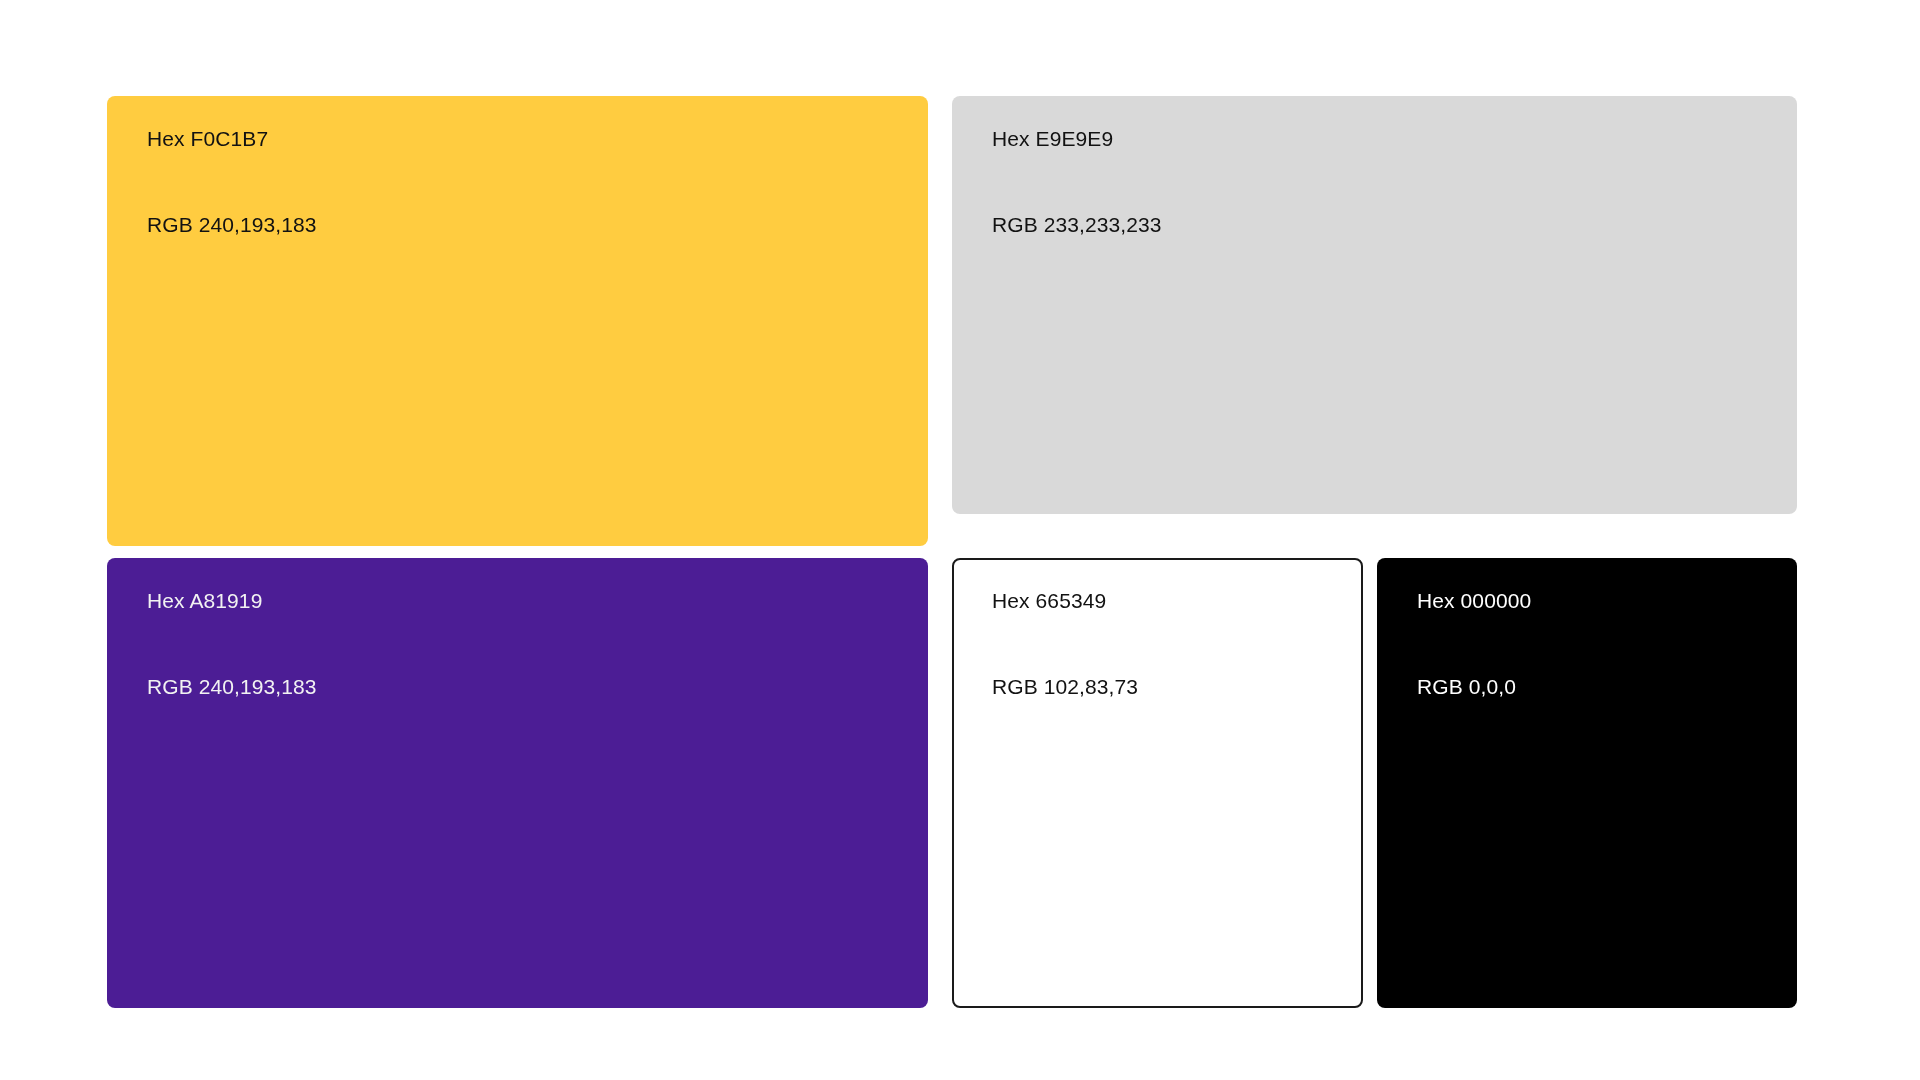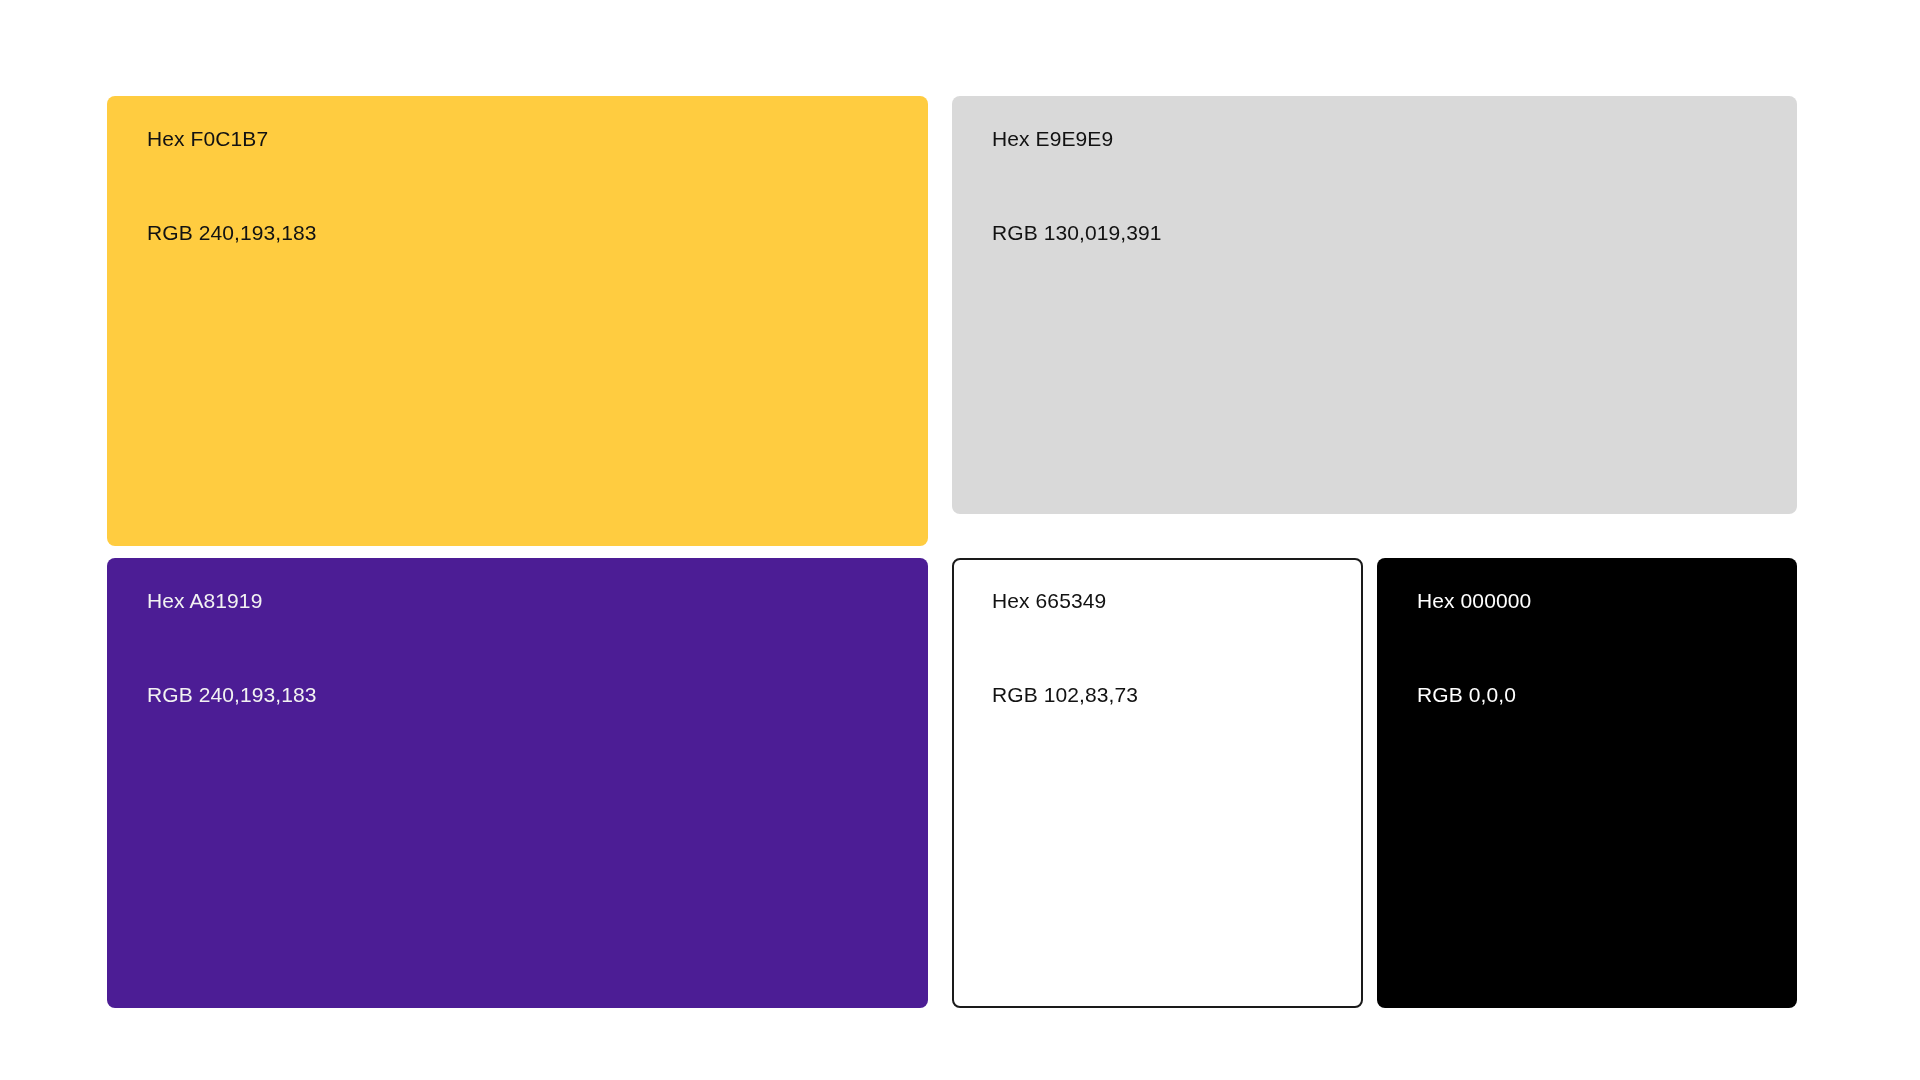--- a/index.html
+++ b/index.html
@@ -25,21 +25,21 @@
     border-radius: 8px;
     overflow: hidden;
   }
 
   .swatch-label-block {
     position: absolute;
     left: 40px;
     top: 32px;
     display: flex;
     flex-direction: column;
-    gap: 16px;
+    gap: 8px;
   }
 
   .swatch-hex,
   .swatch-rgb {
     font-family: "Liberation Sans", sans-serif;
     font-size: 21px;
     font-weight: 400;
     letter-spacing: 0.1px;
     line-height: 1.0;
     white-space: nowrap;
@@ -82,21 +82,21 @@
   <div class="swatch-card" id="card-yellow" style="background-color: rgb(255, 204, 64); color: rgb(18, 18, 18);">
     <div class="swatch-label-block">
       <span class="swatch-hex">Hex F0C1B7</span>
       <span class="swatch-rgb">RGB 240,193,183</span>
     </div>
   </div>
 
   <div class="swatch-card" id="card-grey" style="background-color: rgb(217, 217, 217); color: rgb(18, 18, 18);">
     <div class="swatch-label-block">
       <span class="swatch-hex">Hex E9E9E9</span>
-      <span class="swatch-rgb">RGB 130,019,391</span>
+      <span class="swatch-rgb">RGB 233,233,233</span>
     </div>
   </div>
 
   <div class="swatch-card" id="card-dark" style="background-color: #4c1d95; color: rgb(242, 242, 242);">
     <div class="swatch-label-block">
       <span class="swatch-hex">Hex A81919</span>
       <span class="swatch-rgb">RGB 240,193,183</span>
     </div>
   </div>
 

